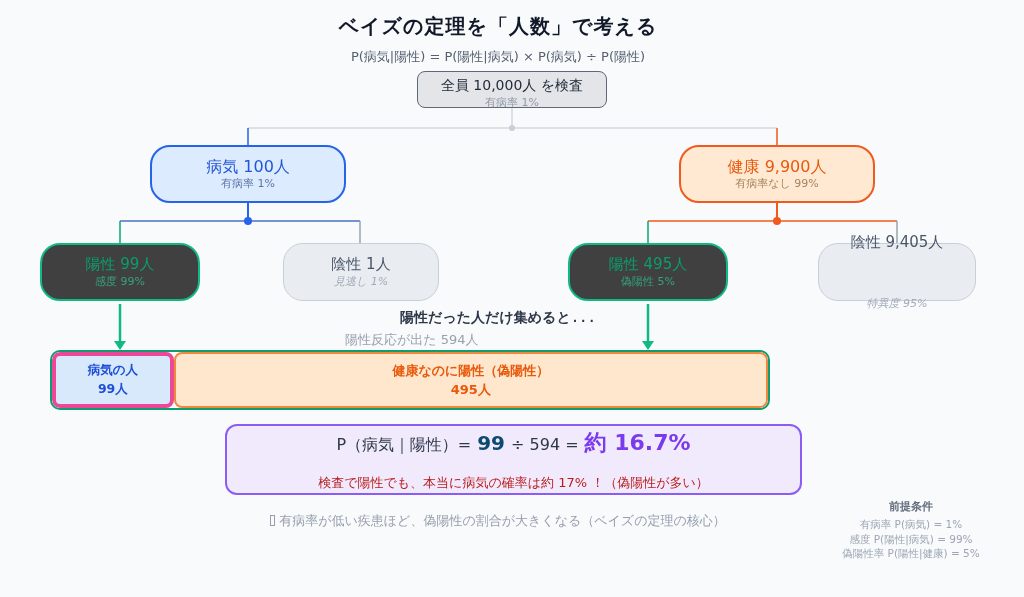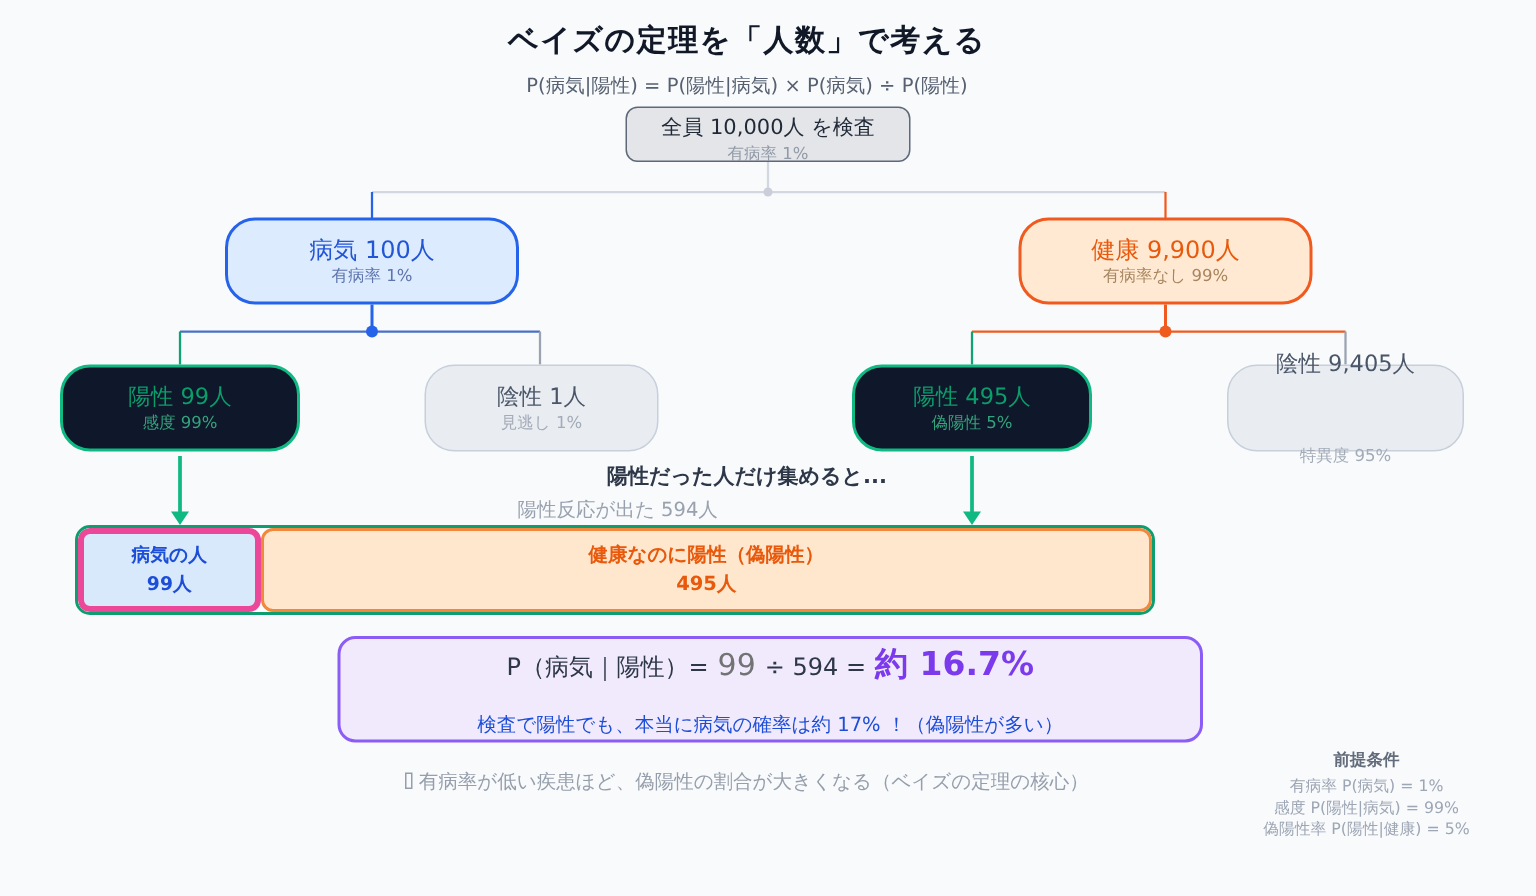--- a/index.html
+++ b/index.html
@@ -46,37 +46,37 @@
   }
   .node-disease .n-title { font-size: 16px; color: #2256d6; }
   .node-disease .n-sub { color: #5d74ad; }
   .node-healthy {
     left: 679px; top: 145px; width: 196px; height: 58px;
     background: #ffe9d2; border: 2px solid #f05a1e;
   }
   .node-healthy .n-title { font-size: 16px; color: #e8590c; }
   .node-healthy .n-sub { color: #a6855f; }
   .node-green {
-    background: #0f172a; border: 2px solid #10b981;
+    background: #404040; border: 2px solid #10b981;
   }
   .node-green .n-title { font-size: 15px; color: #0a9e6b; }
   .node-green .n-sub { color: #34a37c; }
   .node-gray {
     background: #e9edf2; border: 1.5px solid #c7cfda;
   }
   .node-gray .n-title { font-size: 15px; color: #4a5568; }
-  .node-gray .n-sub { color: #a3abb8; }
+  .node-gray .n-sub { color: #a3abb8; font-style: italic; }
   .node-dpos { left: 40px;  top: 243px; width: 160px; height: 58px; }
   .node-dneg { left: 283px; top: 243px; width: 156px; height: 58px; }
   .node-hpos { left: 568px; top: 243px; width: 160px; height: 58px; }
   .node-hneg { left: 818px; top: 243px; width: 158px; height: 58px; gap: 44px; }
   .collect-heading {
     position: absolute; left: 0; right: 0; top: 309px;
     text-align: center;
-    font-size: 14px; font-weight: bold; color: #2d3748;
+    font-size: 14px; font-weight: bold; color: #2d3748; font-family: Liberation Mono, monospace;
   }
   .collect-caption {
     position: absolute; left: 345px; top: 331px;
     font-size: 13px; color: #98a1ae;
   }
   .bar {
     position: absolute; left: 50px; top: 350px; width: 720px; height: 60px;
     border: 2.5px solid #0c9e6e; border-radius: 10px;
     background: #fdfdfd;
     display: flex; overflow: hidden;
@@ -95,23 +95,23 @@
     flex: 1; background: #ffe7cd; border: 2px solid #f0883e;
     color: #e8590c; font-size: 13px;
   }
   .result {
     position: absolute; left: 225px; top: 424px; width: 577px; height: 71px;
     background: #f1eafd; border: 2px solid #8b5cf6; border-radius: 12px;
     display: flex; flex-direction: column;
     align-items: center; justify-content: center; gap: 16px;
   }
   .eq { font-size: 16px; color: #2d3748; display: flex; align-items: baseline; gap: 6px; }
-  .eq-num { font-size: 20px; font-weight: normal; color: #737373; }
+  .eq-num { font-size: 20px; font-weight: bold; color: #0c4a6e; }
   .eq-val { font-size: 22px; font-weight: bold; color: #7c3aed; }
-  .eq-note { font-size: 13px; color: #1d4ed8; }
+  .eq-note { font-size: 13px; color: #b91c1c; }
   .footnote {
     position: absolute; left: 0; right: 0; top: 512px;
     text-align: center;
     font-size: 13px; color: #959eab;
   }
   .tofu {
     display: inline-block; width: 5px; height: 11px;
     border: 1px solid #959eab; margin-right: 4px;
     vertical-align: -1px;
   }

